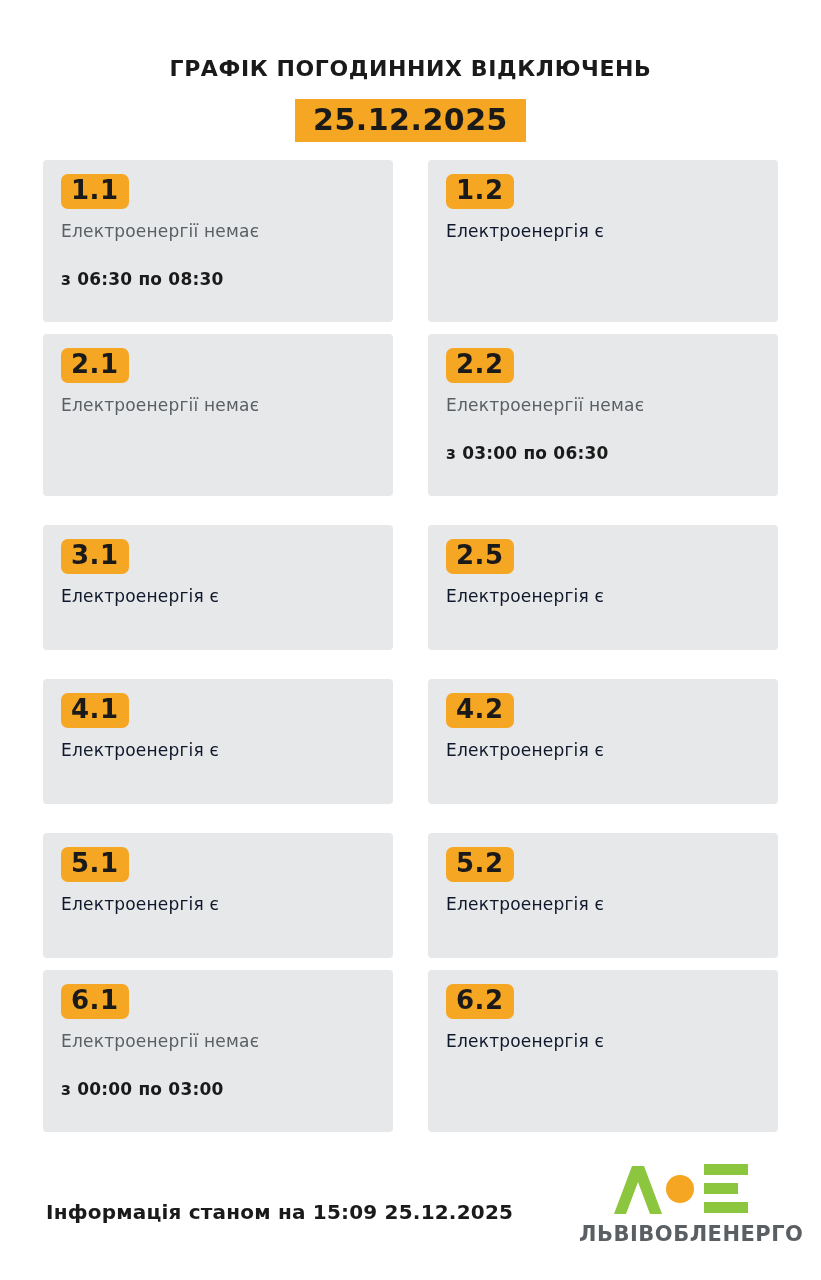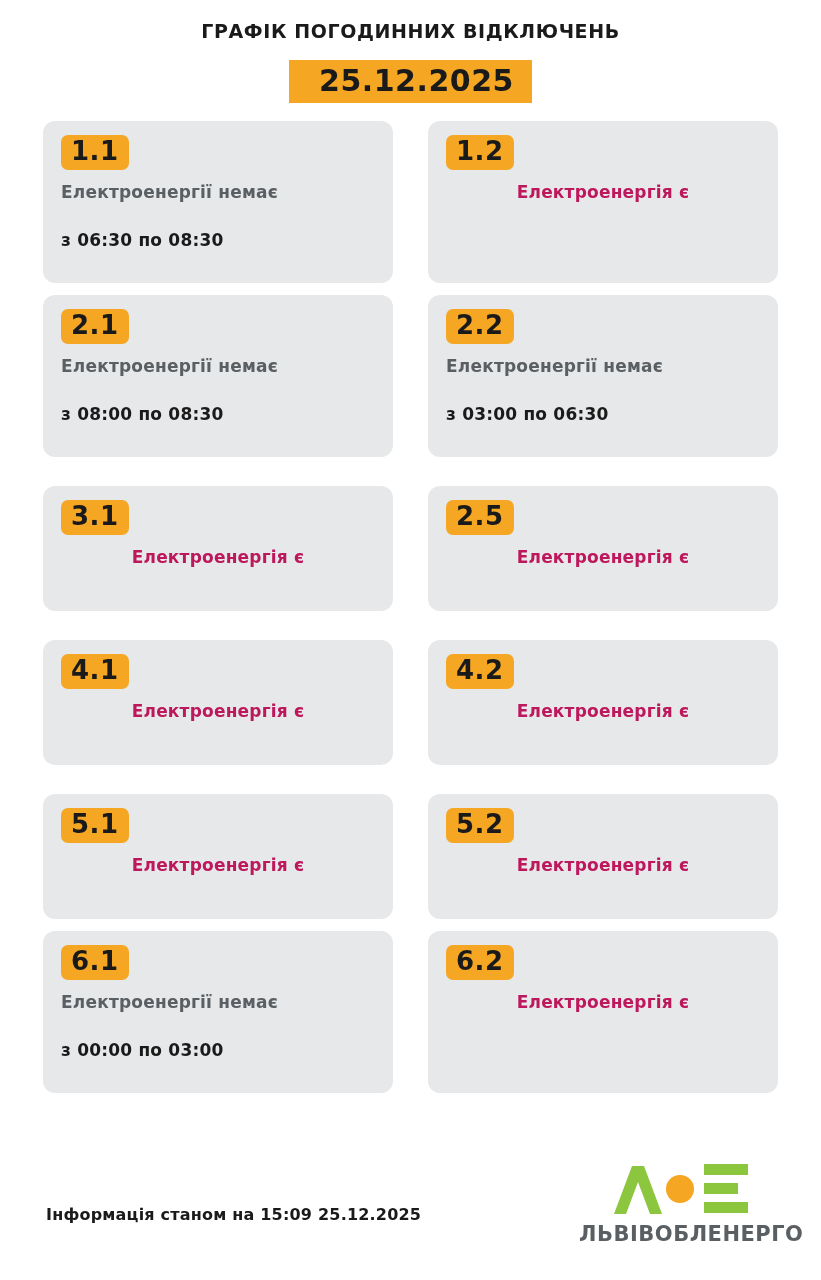--- a/index.html
+++ b/index.html
@@ -18,54 +18,54 @@
 
   .page {
     position: relative;
     width: 821px;
     height: 1280px;
     box-sizing: border-box;
   }
 
   .header-title {
     text-align: center;
-    font-size: 19px;
+    font-size: 22px;
     font-weight: bold;
     letter-spacing: 0.6px;
     color: #1a1a1a;
-    padding-top: 20px;
+    padding-top: 56px;
   }
 
   .date-wrap {
     display: flex;
     justify-content: center;
     margin-top: 18px;
   }
   .date-badge {
     background: #f5a623;
     color: #1a1a1a;
     font-size: 30px;
     font-weight: bold;
-    padding: 4px 18px 6px 30px;
+    padding: 4px 18px 6px 18px;
     line-height: 1.1;
     letter-spacing: 0.5px;
   }
 
   .grid {
     margin: 18px auto 0 auto;
     width: 735px;
     display: grid;
     grid-template-columns: 350px 350px;
     column-gap: 35px;
     row-gap: 12px;
   }
 
   .card {
     background: #e7e8ea;
-    border-radius: 12px;
+    border-radius: 4px;
     padding: 14px 18px 16px 18px;
     box-sizing: border-box;
   }
   .card.tall {
     min-height: 162px;
   }
   .card.short {
     min-height: 98px;
     margin-top: 17px;
   }
@@ -78,29 +78,28 @@
     font-weight: bold;
     line-height: 1.12;
     padding: 2px 10px 4px 10px;
     border-radius: 7px;
     letter-spacing: 0.5px;
   }
 
   .status {
     margin-top: 12px;
     font-size: 17px;
-    font-weight: bold;
+    font-weight: normal;
     letter-spacing: 0.2px;
   }
   .status.off {
     color: #5a5f63;
   }
   .status.on {
-    color: #be185d;
-    text-align: center;
+    color: #0f172a;
   }
 
   .interval {
     margin-top: 28px;
     font-size: 17px;
     font-weight: bold;
     color: #1a1a1a;
     letter-spacing: 0.2px;
   }
   .interval.empty {
@@ -112,21 +111,21 @@
     left: 0;
     right: 0;
     bottom: 28px;
     height: 110px;
   }
 
   .footer-note {
     position: absolute;
     left: 46px;
     bottom: 28px;
-    font-size: 16px;
+    font-size: 20px;
     font-weight: bold;
     color: #1a1a1a;
     letter-spacing: 0.2px;
   }
 
   .logo {
     position: absolute;
     right: 42px;
     bottom: 6px;
     width: 200px;
@@ -152,21 +151,21 @@
 
   <div class="header-title">ГРАФІК ПОГОДИННИХ ВІДКЛЮЧЕНЬ</div>
 
   <div class="date-wrap">
     <div class="date-badge">25.12.2025</div>
   </div>
 
   <div class="grid">
       <div class="card tall"><div class="queue-badge">1.1</div><div class="status off">Електроенергії немає</div><div class="interval">з 06:30 по 08:30</div></div>
       <div class="card tall"><div class="queue-badge">1.2</div><div class="status on">Електроенергія є</div><div class="interval empty"></div></div>
-      <div class="card tall"><div class="queue-badge">2.1</div><div class="status off">Електроенергії немає</div><div class="interval">з 08:00 по 08:30</div></div>
+      <div class="card tall"><div class="queue-badge">2.1</div><div class="status off">Електроенергії немає</div></div>
       <div class="card tall"><div class="queue-badge">2.2</div><div class="status off">Електроенергії немає</div><div class="interval">з 03:00 по 06:30</div></div>
       <div class="card short"><div class="queue-badge">3.1</div><div class="status on">Електроенергія є</div><div class="interval empty"></div></div>
       <div class="card short"><div class="queue-badge">2.5</div><div class="status on">Електроенергія є</div><div class="interval empty"></div></div>
       <div class="card short"><div class="queue-badge">4.1</div><div class="status on">Електроенергія є</div><div class="interval empty"></div></div>
       <div class="card short"><div class="queue-badge">4.2</div><div class="status on">Електроенергія є</div><div class="interval empty"></div></div>
       <div class="card short"><div class="queue-badge">5.1</div><div class="status on">Електроенергія є</div><div class="interval empty"></div></div>
       <div class="card short"><div class="queue-badge">5.2</div><div class="status on">Електроенергія є</div><div class="interval empty"></div></div>
       <div class="card tall"><div class="queue-badge">6.1</div><div class="status off">Електроенергії немає</div><div class="interval">з 00:00 по 03:00</div></div>
       <div class="card tall"><div class="queue-badge">6.2</div><div class="status on">Електроенергія є</div><div class="interval empty"></div></div>
     </div>

